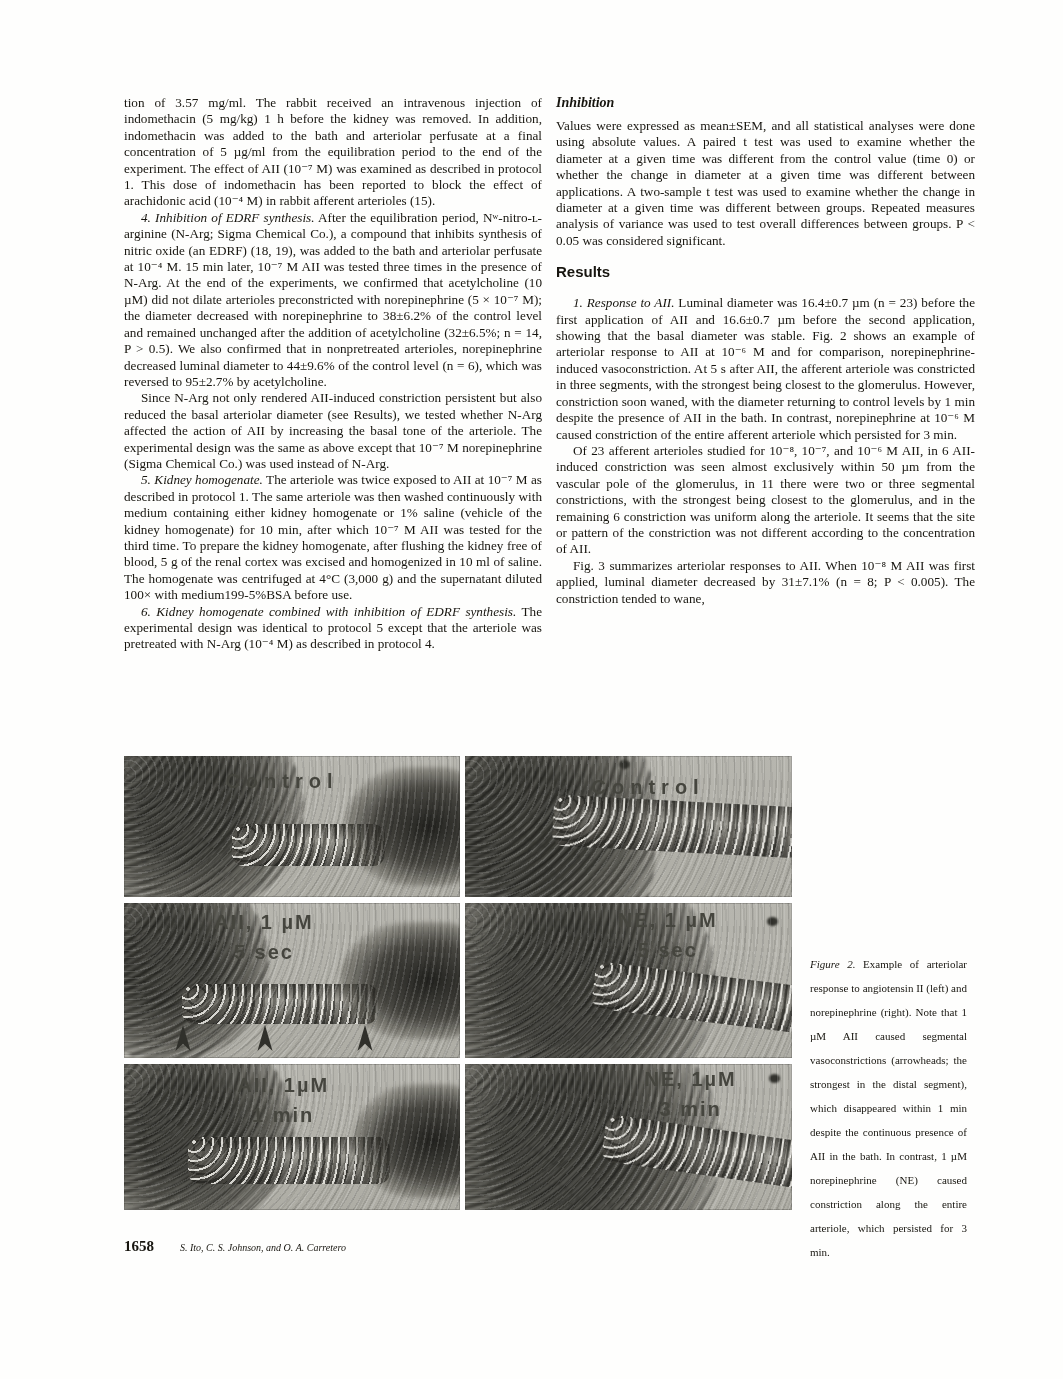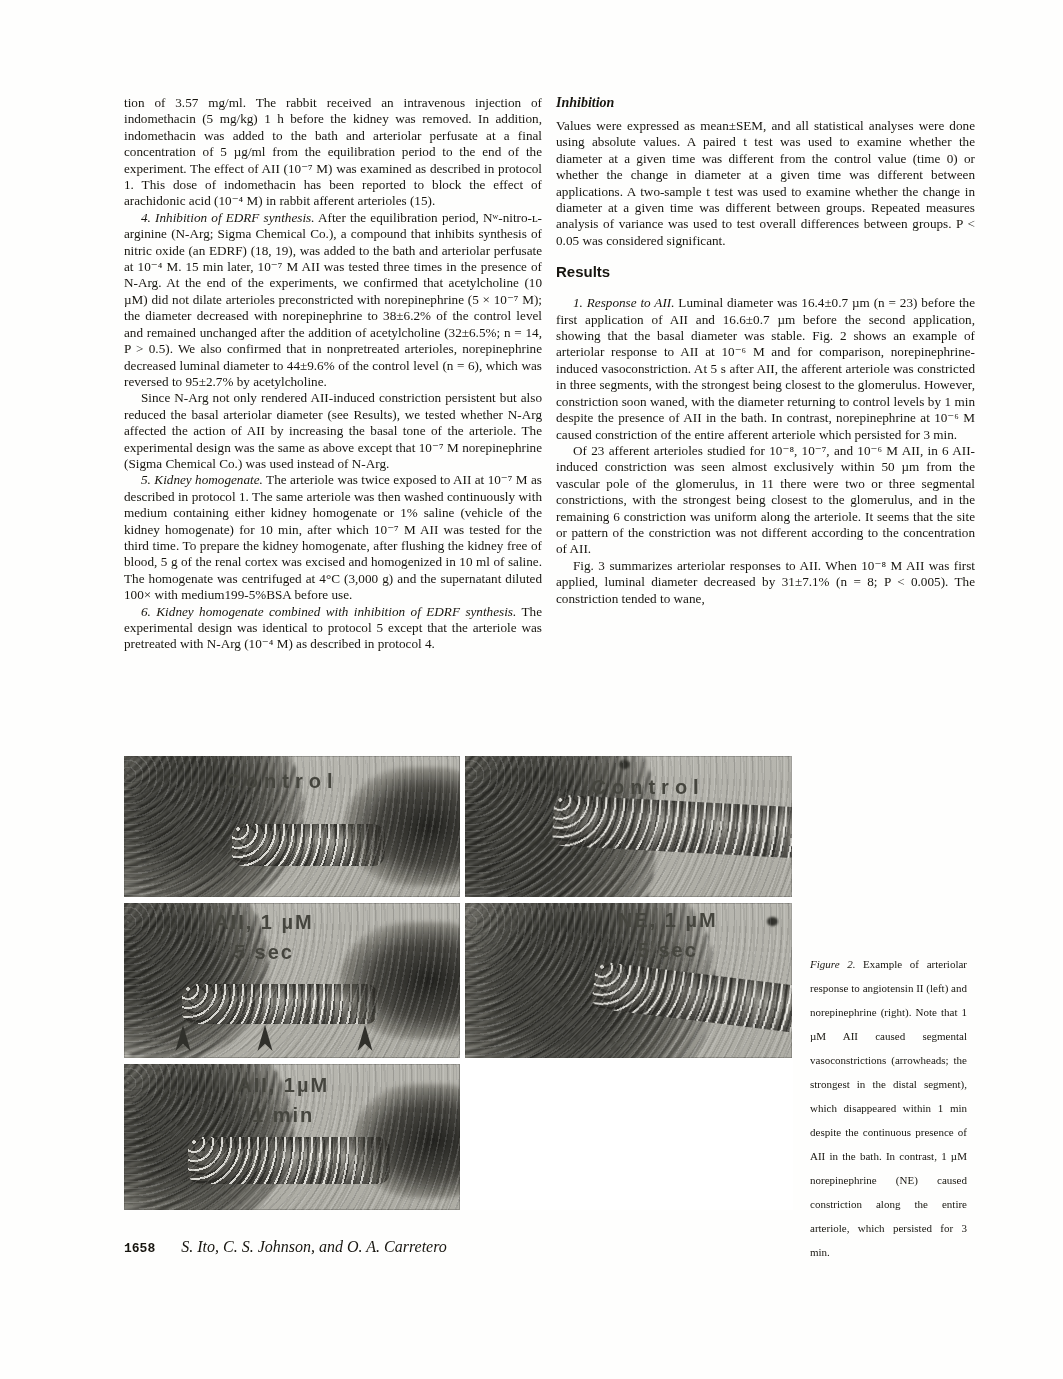--- a/index.html
+++ b/index.html
@@ -112,24 +112,24 @@
   .fig-caption{
     position:absolute;left:810px;top:952px;width:157px;
     font-size:11px;line-height:24px;text-align:justify;
   }
   
   .page-footer{
     position:absolute;left:124px;top:1238px;
     display:flex;align-items:baseline;gap:26px;
   }
   .page-num{
-    font-family:Liberation Mono, monospace;
-    font-weight:700;font-size:13px;
-  }
-  .authors{font-style:italic;font-size:16px;}
+    font-family:Liberation Serif, serif;
+    font-weight:700;font-size:15px;
+  }
+  .authors{font-style:italic;font-size:10px;}
 </style>
 </head>
 <body>
 
 <div class="page">
 
   <section class="col col-left">
     <p><span>tion of 3.57 mg/ml. The rabbit received an intravenous injection of indomethacin (5 mg/kg) 1 h before the kidney was removed. In addition, indomethacin was added to the bath and arteriolar perfusate at a final concentration of 5 µg/ml from the equilibration period to the end of the experiment. The effect of AII (10⁻⁷ M) was examined as described in protocol 1. This dose of indomethacin has been reported to block the effect of arachidonic acid (10⁻⁴ M) in rabbit afferent arterioles (15).</span></p>
     <p class="indent"><span class="lead-italic">4. Inhibition of EDRF synthesis.</span><span> After the equilibration period, Nʷ-nitro-ʟ-arginine (N-Arg; Sigma Chemical Co.), a compound that inhibits synthesis of nitric oxide (an EDRF) (18, 19), was added to the bath and arteriolar perfusate at 10⁻⁴ M. 15 min later, 10⁻⁷ M AII was tested three times in the presence of N-Arg. At the end of the experiments, we confirmed that acetylcholine (10 µM) did not dilate arterioles preconstricted with norepinephrine (5 × 10⁻⁷ M); the diameter decreased with norepinephrine to 38±6.2% of the control level and remained unchanged after the addition of acetylcholine (32±6.5%; n = 14, P &gt; 0.5). We also confirmed that in nonpretreated arterioles, norepinephrine decreased luminal diameter to 44±9.6% of the control level (n = 6), which was reversed to 95±2.7% by acetylcholine.</span></p>
     <p class="indent"><span>Since N-Arg not only rendered AII-induced constriction persistent but also reduced the basal arteriolar diameter (see Results), we tested whether N-Arg affected the action of AII by increasing the basal tone of the arteriole. The experimental design was the same as above except that 10⁻⁷ M norepinephrine (Sigma Chemical Co.) was used instead of N-Arg.</span></p>
@@ -192,20 +192,29 @@
     <div class="panel p5">
       <div class="glom"></div>
       <div class="vessel"></div>
       <div class="pip"></div>
       <div class="plabel">
         <div>AII, 1µM</div>
         <div>1 min</div>
       </div>
     </div>
 
+    <div class="panel p6">
+      <div class="glom"></div>
+      <div class="vessel"></div>
+      <div class="speck"></div>
+      <div class="plabel">
+        <div>NE, 1µM</div>
+        <div>3 min</div>
+      </div>
+    </div>
 
   </div>
 
   <aside class="fig-caption">
     <span class="lead-italic">Figure 2.</span><span> Example of arteriolar response to angiotensin II (left) and norepinephrine (right). Note that 1 µM AII caused segmental vasoconstrictions (arrowheads; the strongest in the distal segment), which disappeared within 1 min despite the continuous presence of AII in the bath. In contrast, 1 µM norepinephrine (NE) caused constriction along the entire arteriole, which persisted for 3 min.</span>
   </aside>
 
   <footer class="page-footer">
     <span class="page-num">1658</span>
     <span class="authors">S. Ito, C. S. Johnson, and O. A. Carretero</span>

